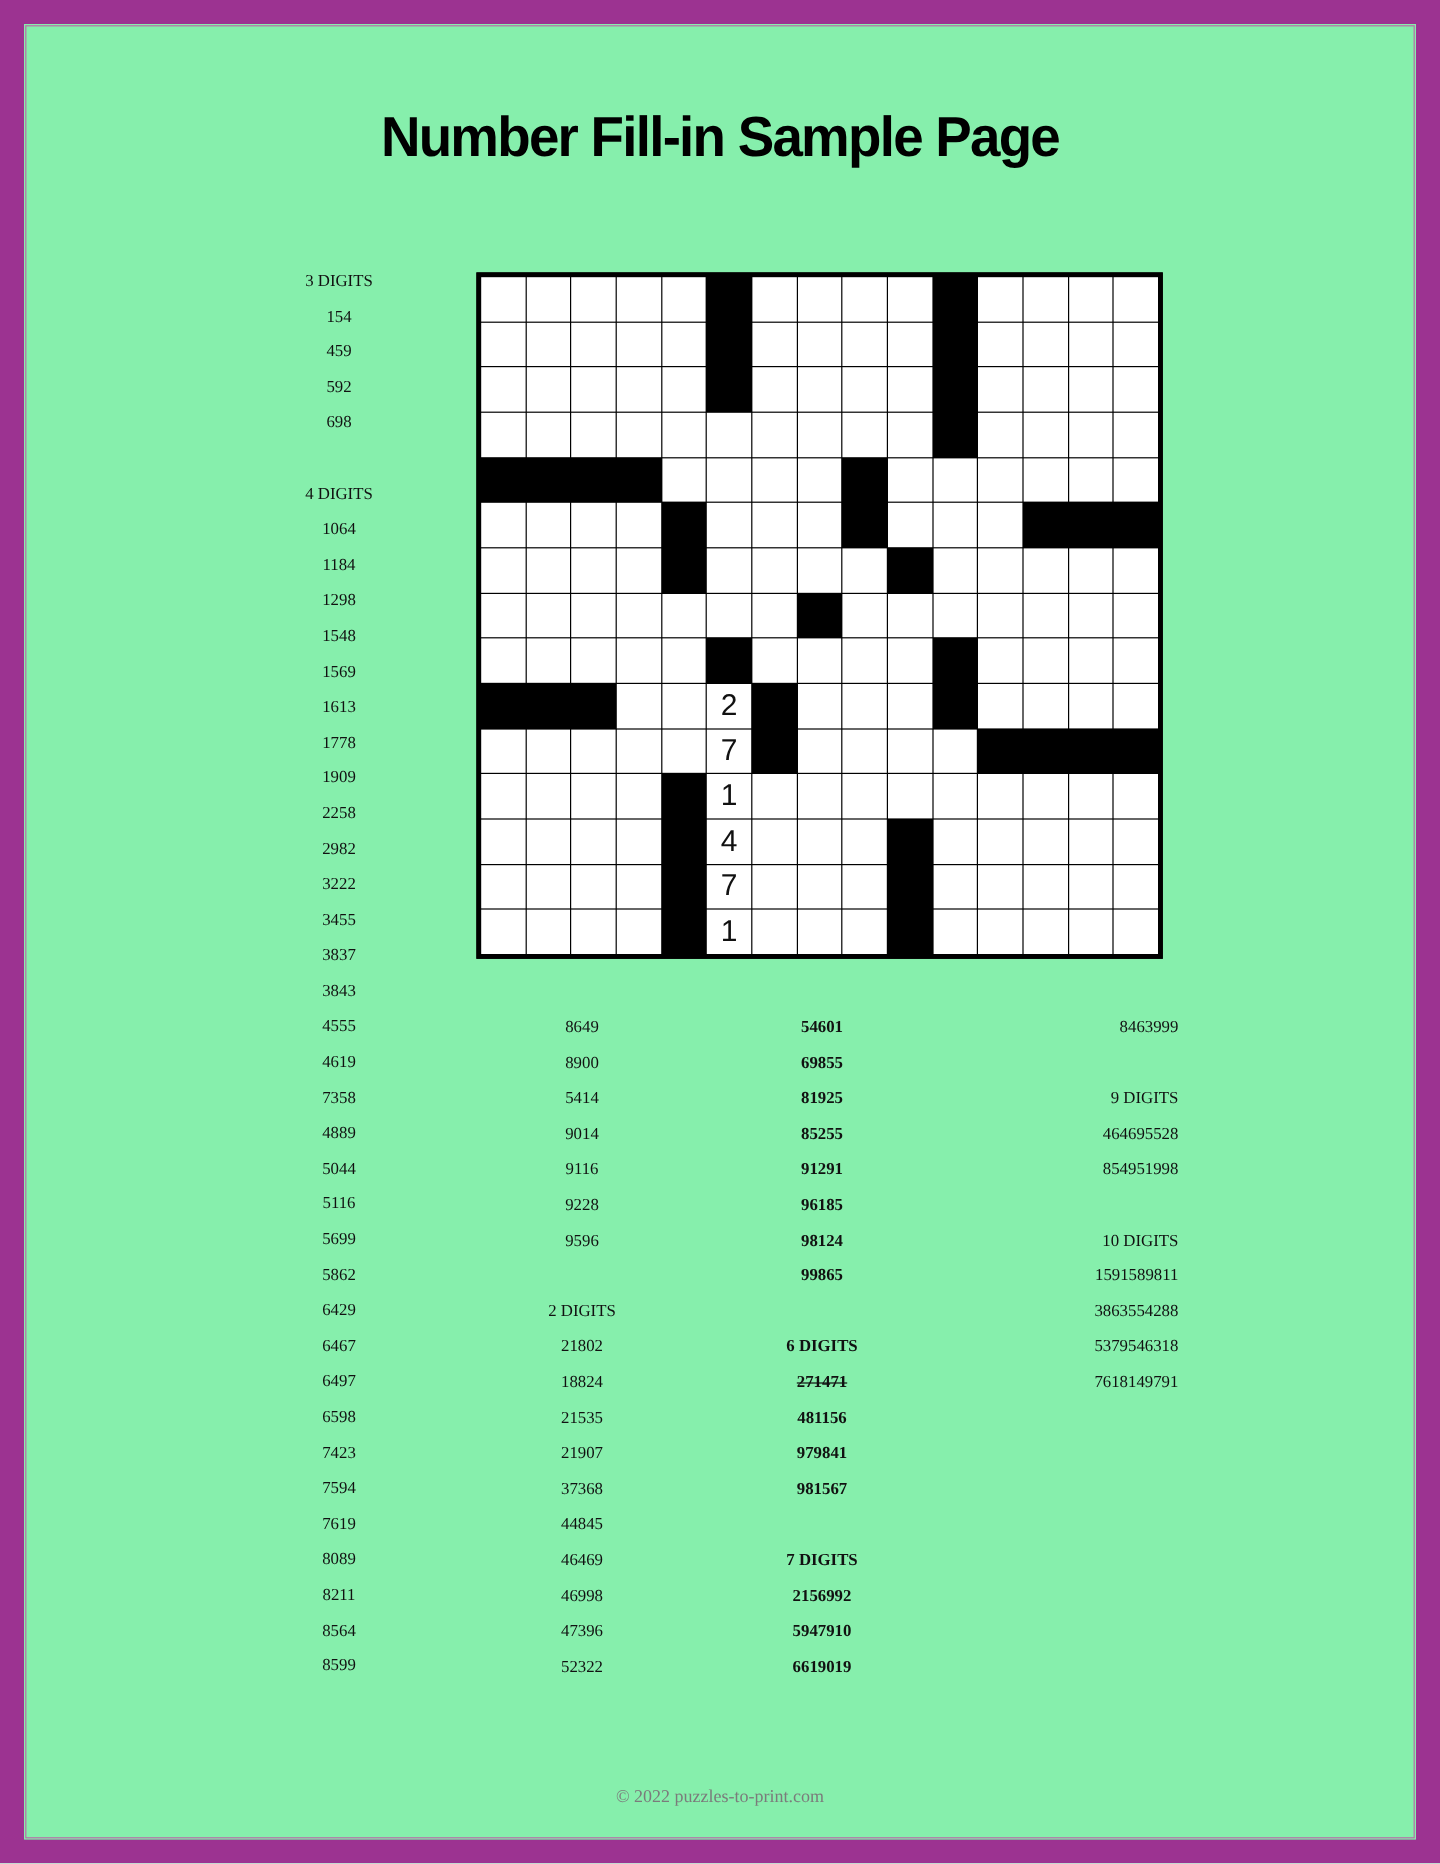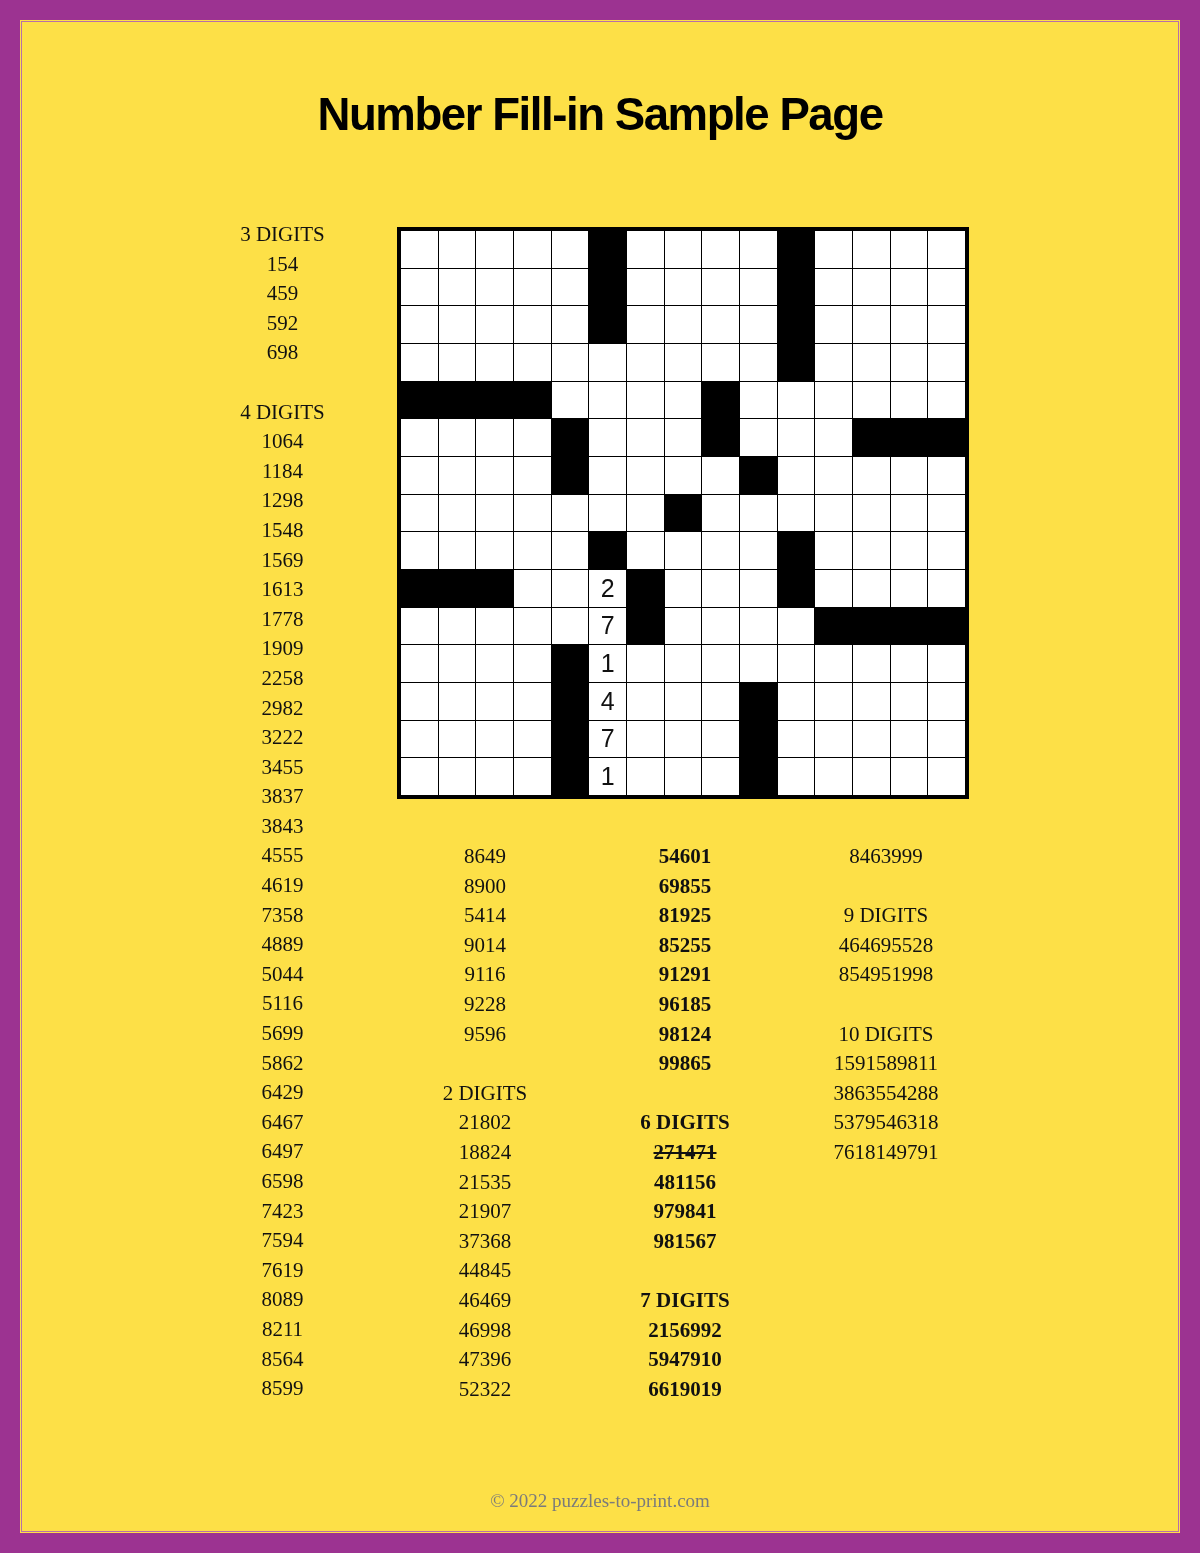--- a/index.html
+++ b/index.html
@@ -1,37 +1,37 @@
 <!DOCTYPE html>
 <html><head>
 <meta charset="utf-8">
 <style>
   html,body{margin:0;padding:0;background:#fff;}
-  .page{position:relative;width:1200px;height:1553px;background:#fde047;overflow:hidden;
+  .page{position:relative;width:1200px;height:1553px;background:#86efac;overflow:hidden;
         font-family:"Liberation Serif",serif;}
   .frame{position:absolute;inset:0;border:20px solid var(--frame,#9c3391);pointer-events:none;z-index:5;}
   .frame-line{position:absolute;inset:21px;border:1px solid var(--frame-line,#b76fa9);pointer-events:none;z-index:5;}
   .title{position:absolute;top:86px;left:0;right:0;text-align:center;
          font-family:"Liberation Sans",sans-serif;font-weight:bold;font-size:47px;
          letter-spacing:-1.5px;color:#000;transform:scaleX(0.97);}
   .grid{position:absolute;left:397px;top:227px;width:572px;height:572px;box-sizing:border-box;
         border:4px solid #000;background:#000;display:grid;
         grid-template-columns:repeat(15,1fr);grid-template-rows:repeat(15,1fr);gap:1px;}
   .cell{background:#fff;display:flex;align-items:center;justify-content:center;
         font-family:"Liberation Sans",sans-serif;font-size:25px;color:#111;}
   .cell.black{background:#000;}
-  .list{position:absolute;font-size:21px;line-height:29.6px;text-align:center;color:#111;}
+  .list{position:absolute;font-size:14px;line-height:29.6px;text-align:center;color:#111;}
   #list1{left:175px;top:220px;width:215px;}
   #list2{left:395px;top:842px;width:180px;}
   #list3{left:595px;top:842px;width:180px;font-weight:bold;}
-  #list4{left:790px;top:842px;width:192px;}
+  #list4{left:790px;top:842px;width:192px;text-align:right;}
   .line{white-space:nowrap;}
   .line.strike{text-decoration:line-through;}
   .footer{position:absolute;left:0;right:0;top:1490px;text-align:center;
-          font-size:19px;color:var(--footer,#7b7b7b);}
+          font-size:15px;color:var(--footer,#7b7b7b);}
 </style>
 </head>
 <body>
 
 <div class="page" style="--frame: #9c3391; --frame-line: #b76fa9; --footer: #7b7b7b;">
   <div class="frame"></div>
   <div class="frame-line"></div>
 
   <div class="title">Number Fill-in Sample Page</div>
 

